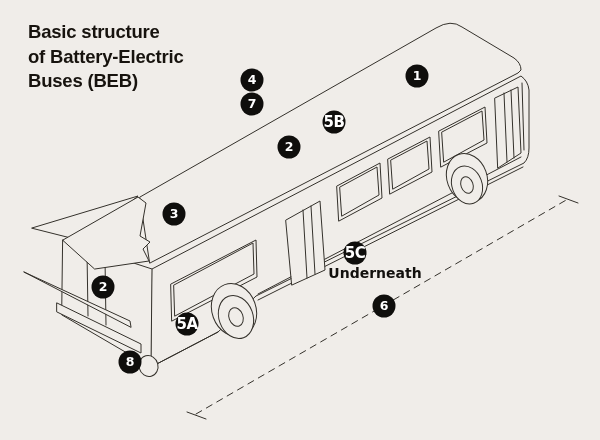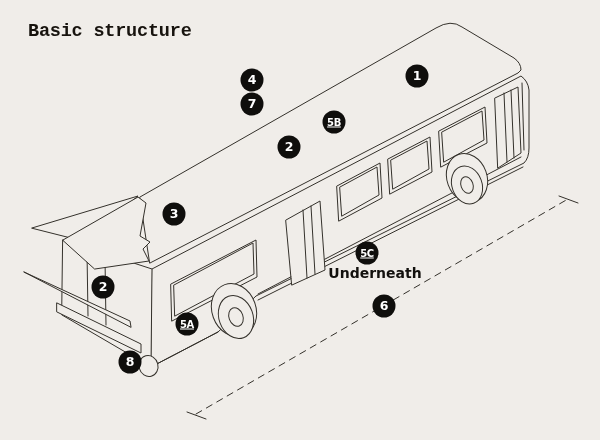--- a/index.html
+++ b/index.html
@@ -9,21 +9,21 @@
     height: 440px;
     background: #f0ede9;
     overflow: hidden;
     font-family: "DejaVu Sans", "Liberation Sans", sans-serif;
   }
   #bus-svg { position: absolute; left: 0; top: 0; }
   .title {
     position: absolute;
     left: 28px;
     top: 20px;
-    font-family: Liberation Mono, monospace;
+    font-family: Liberation Sans, sans-serif;
     font-weight: 700;
     font-size: 18.5px;
     line-height: 24.5px;
     letter-spacing: -0.2px;
     color: #17130e;
   }
   .title span { display: block; }
   .marker {
     position: absolute;
     width: 23px;
@@ -32,21 +32,21 @@
     background: #0f0e0c;
     color: #ffffff;
     display: flex;
     align-items: center;
     justify-content: center;
     transform: translate(-50%, -50%);
     font-weight: 700;
     font-size: 12.5px;
     line-height: 1;
   }
-  .marker.sm { font-size: 10px; letter-spacing: -0.4px; text-decoration: underline; }
+  .marker.sm { font-size: 15px; letter-spacing: -0.4px; }
   .under-label {
     position: absolute;
     transform: translate(-50%, -50%);
     font-weight: 700;
     font-size: 14px;
     color: #12100d;
     white-space: nowrap;
   }
 </style>
 </head>
@@ -109,20 +109,22 @@
       <path d="M24,272 L130,321 L131,327 Z"></path>
       <path d="M57,303 L141,344 L141,353 L57,312 Z"></path>
       <path d="M32,228 L138,196 L84,241 Z"></path>
       <path d="M63,240 L138,197 L146,203 L140,236 L150,242 L143,249 L149,261 L95,269 Z"></path>
       <ellipse cx="148.5" cy="366" rx="9.5" ry="10.5" transform="rotate(-15 148.5 366)"></ellipse>
     </g>
   </svg>
 
   <div class="title">
     <span>Basic structure</span>
+    <span>of Battery-Electric</span>
+    <span>Buses (BEB)</span>
   </div>
 
   <div class="marker" style="left: 417px; top: 76px;">
       <span>1</span>
     </div>
   <div class="marker" style="left: 289px; top: 147px;">
       <span>2</span>
     </div>
   <div class="marker" style="left: 103px; top: 287px;">
       <span>2</span>
@@ -132,21 +134,21 @@
     </div>
   <div class="marker" style="left: 252px; top: 80px;">
       <span>4</span>
     </div>
   <div class="marker sm" style="left: 187px; top: 324px;">
       <span>5A</span>
     </div>
   <div class="marker sm" style="left: 334px; top: 122px;">
       <span>5B</span>
     </div>
-  <div class="marker sm" style="left: 355px; top: 253px; margin-left: 12px;">
+  <div class="marker sm" style="left: 355px; top: 253px;">
       <span>5C</span>
     </div>
   <div class="marker" style="left: 384px; top: 306px;">
       <span>6</span>
     </div>
   <div class="marker" style="left: 252px; top: 104px;">
       <span>7</span>
     </div>
   <div class="marker" style="left: 130px; top: 362px;">
       <span>8</span>

